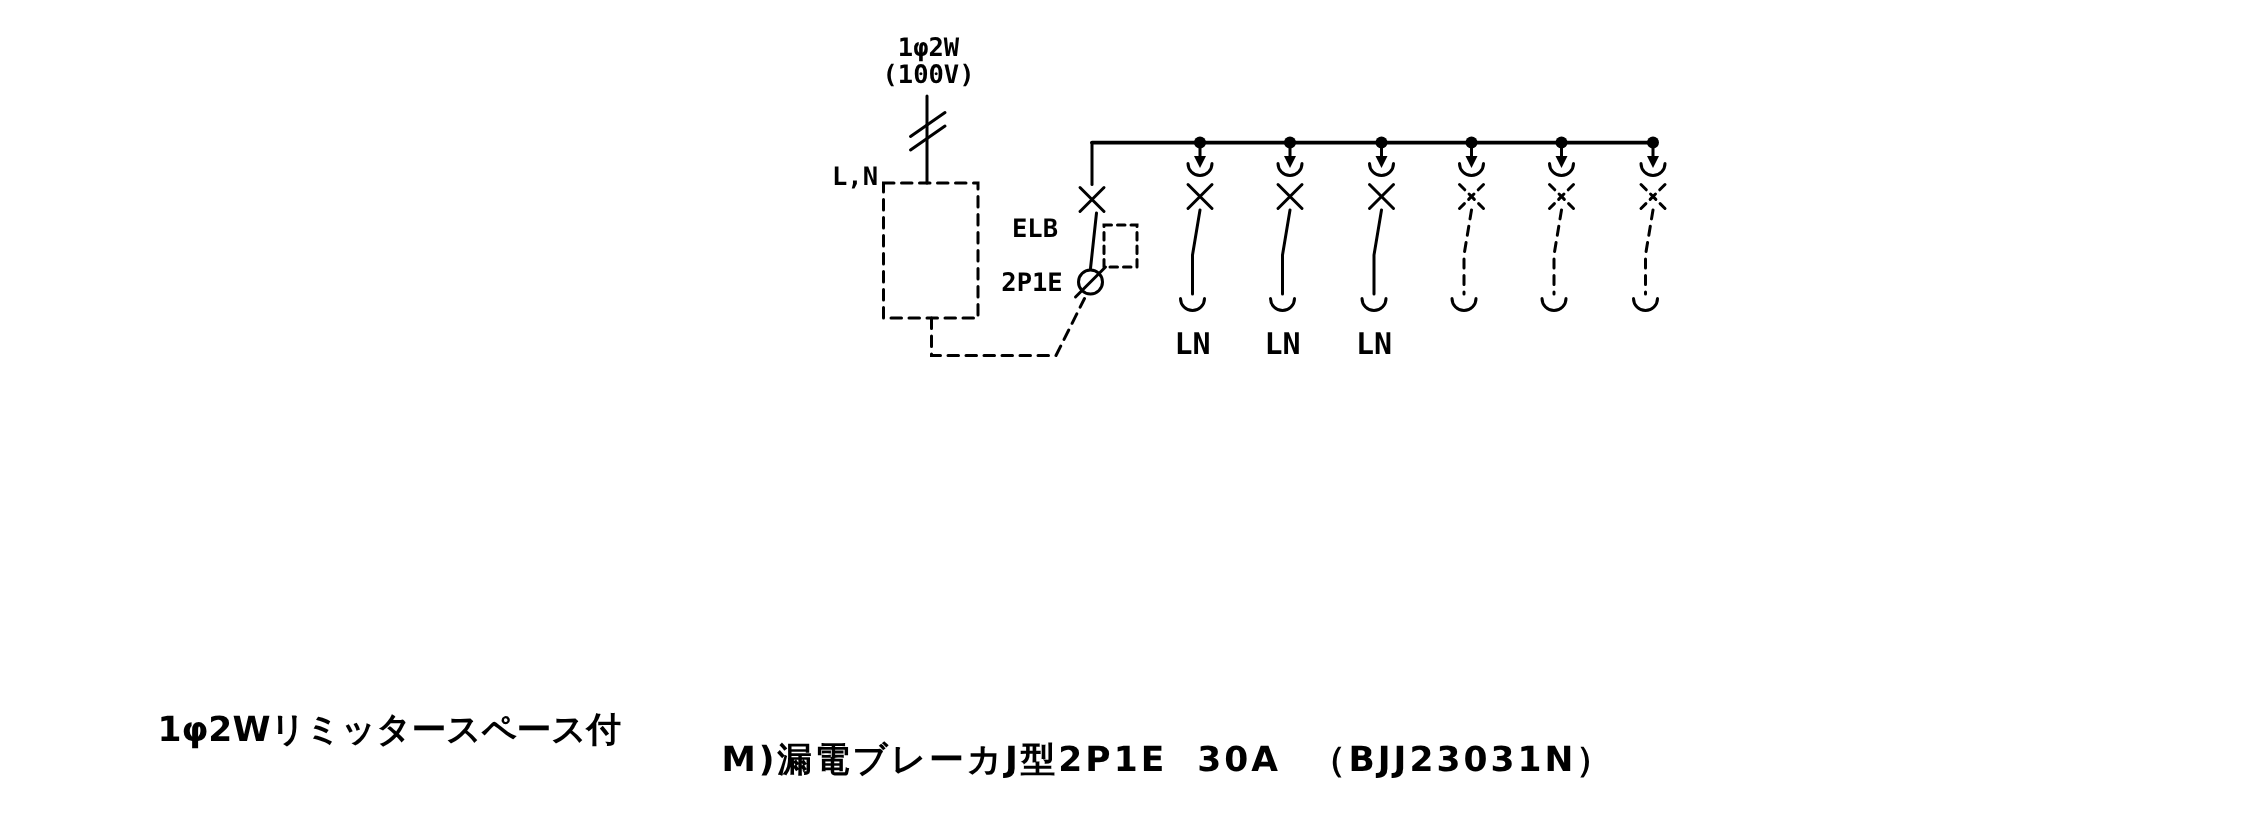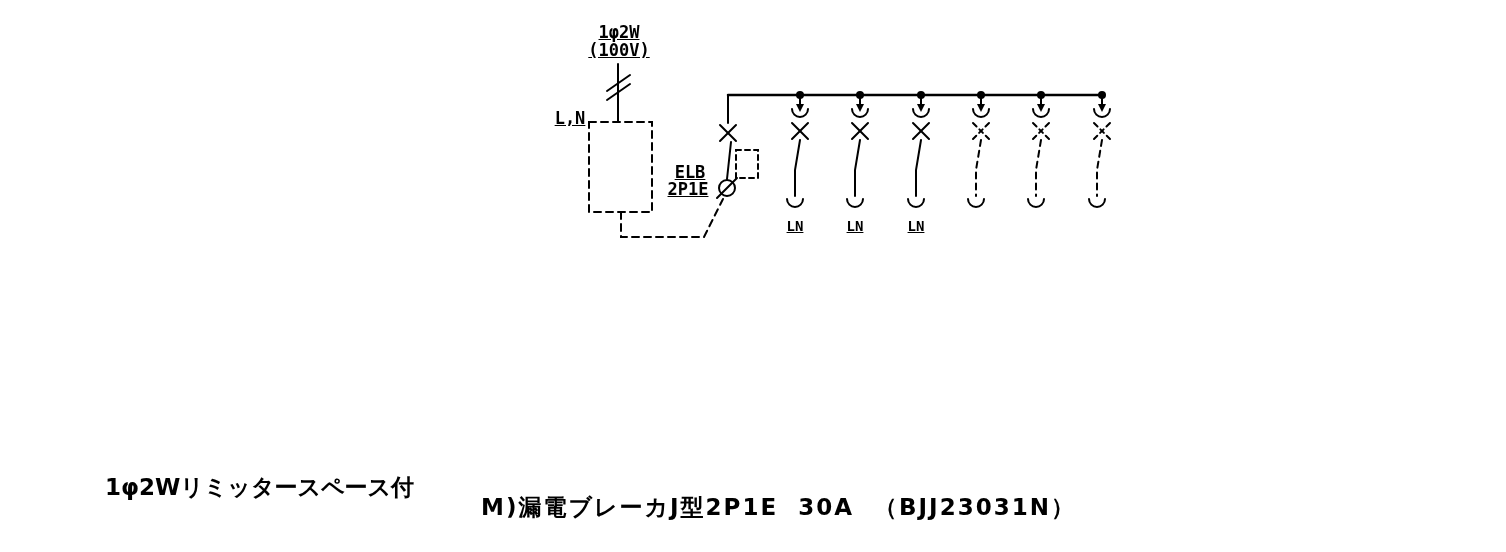--- a/index.html
+++ b/index.html
@@ -14,23 +14,22 @@
   svg{position:absolute;left:0;top:0;}
   .lbl{
     position:absolute;
     font-family:"DejaVu Sans Mono", monospace;
     font-weight:bold;
     font-size:17px;
     line-height:1.05;
     color:#000;
     text-align:center;
     white-space:pre;
-    text-decoration:underline;
   }
-  .branch-lbl{font-size:14px;}
+  .branch-lbl{font-size:20px;}
   .notes-left{
     position:absolute;
     left:52px;top:412px;width:415px;
     text-align:center;
     font-size:23px;font-weight:bold;
     line-height:30px;
     white-space:pre;
   }
   .notes-right{
     position:absolute;
@@ -140,21 +139,21 @@
       <line x1="1094" y1="123" x2="1110" y2="139" stroke-dasharray="5 4"></line>
       <line x1="1110" y1="123" x2="1094" y2="139" stroke-dasharray="5 4"></line>
       <path d="M1102 140 L1097 170 L1097 196" stroke-dasharray="6 5"></path>
       <path d="M1089 199 A8 8 0 0 0 1105 199"></path>
     </g>
   </svg>
 
   <div class="lbl" style="left:588px;top:24px;width:62px;">1φ2W</div>
   <div class="lbl" style="left:583px;top:42px;width:72px;text-align:center;">(100V)</div>
   <div class="lbl" style="left:550px;top:110px;width:40px;">L,N</div>
-  <div class="lbl" style="left:668px;top:164px;width:44px;">ELB</div>
+  <div class="lbl" style="left:668px;top:145px;width:44px;">ELB</div>
   <div class="lbl" style="left:662px;top:181px;width:52px;">2P1E</div>
 
   <div class="lbl branch-lbl" style="left:777px;top:219px;width:36px;">LN</div>
   <div class="lbl branch-lbl" style="left:837px;top:219px;width:36px;">LN</div>
   <div class="lbl branch-lbl" style="left:898px;top:219px;width:36px;">LN</div>
 
   <div class="notes-left">
     <div>1φ2Wリミッタースペース付</div>
     
     

